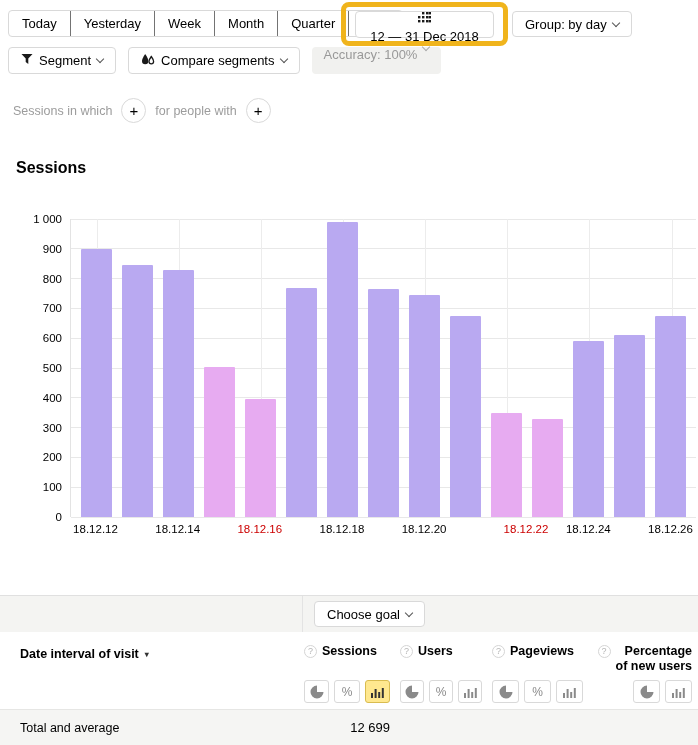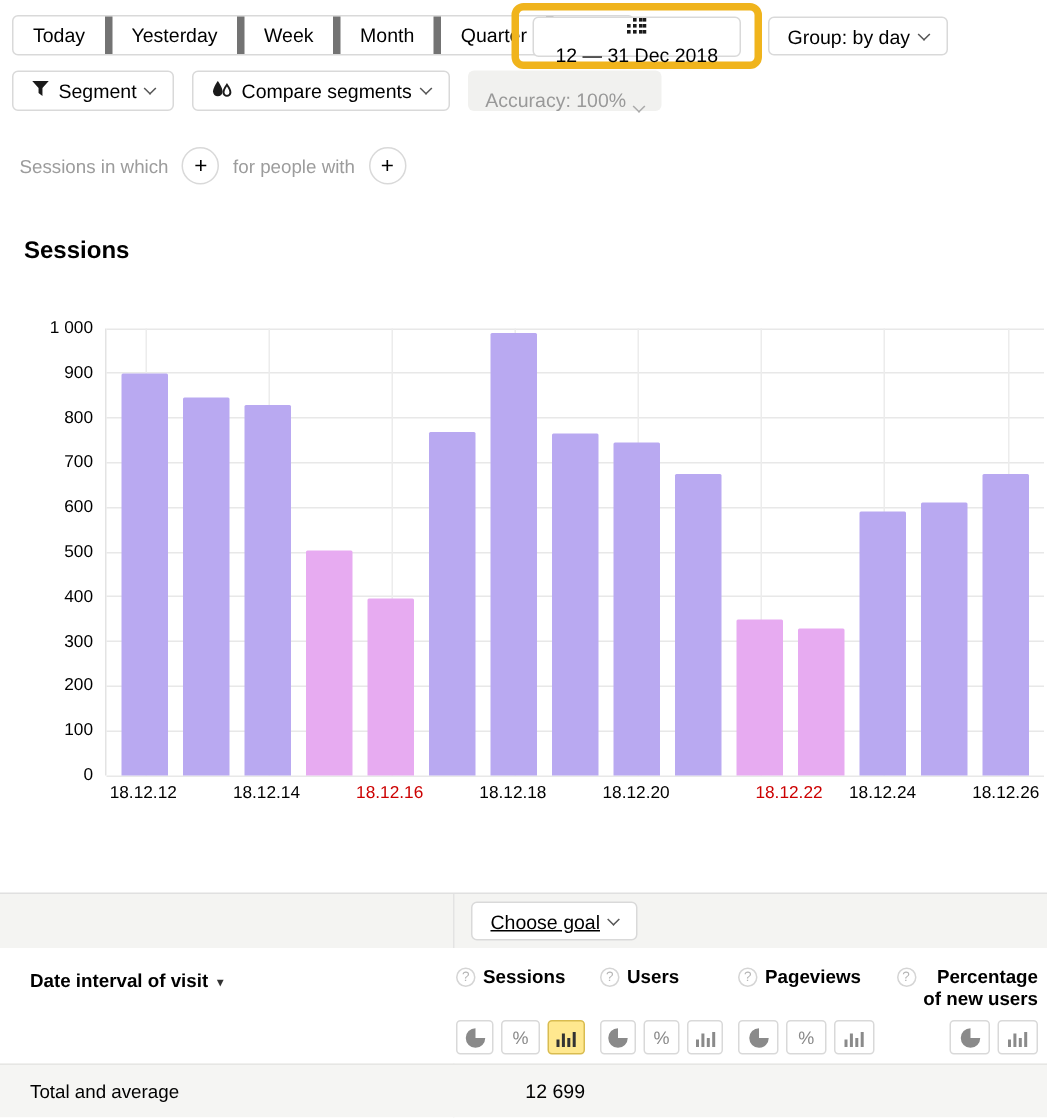--- a/index.html
+++ b/index.html
@@ -8,33 +8,33 @@
   .app { position:relative; width:698px; height:745px; background:#fff; overflow:hidden; }
 
   
   .btn { display:inline-flex; align-items:center; gap:6px; background:#fff;
          border:1px solid #d9d9d9; border-radius:4px; height:26px; padding:0 12px;
          font-size:13px; font-family:inherit; cursor:pointer; white-space:nowrap; }
   .chev { width:6px; height:6px; border-right:1.5px solid #555; border-bottom:1.5px solid #555;
           transform:rotate(45deg); display:inline-block; margin-top:-3px; }
   .seg-group { position:absolute; left:8px; top:10px; display:flex;
                border:1px solid #d9d9d9; border-radius:4px; height:27px; background:#fff; }
-  .seg-btn { border:none; background:transparent; border-right:5px solid #737373;
+  .seg-btn { border:none; background:transparent; border-right:1px solid #737373;
              padding:0 13px; font-size:13px; font-family:inherit; cursor:pointer; }
   .seg-btn:last-child { border-right:none; }
 
   .date-highlight { position:absolute; left:341px; top:2px; width:167px; height:44px;
                     border:5px solid #f0b41c; border-radius:8px;
                     display:flex; align-items:center; justify-content:center; }
   .date-btn { height:27px; padding:0 14px;flex-direction:column; }
   .cal-icon { display:inline-block; line-height:0; }
   .group-btn { position:absolute; left:512px; top:11px; }
 
   .row2 { position:absolute; left:8px; top:47px; display:flex; gap:12px; align-items:center; }
-  .chip { display:inline-flex; align-items:flex-end; gap:6px; height:27px; padding:0 12px;
+  .chip { display:inline-flex; align-items:flex-start; gap:6px; height:27px; padding:0 12px;
           background:#f1f1ef; border:none; border-radius:4px; font-size:13px; color:#999;
           font-family:inherit; cursor:pointer; }
   .chip .chev { border-color:#aaa; }
   .row2 .btn { height:27px; }
 
   .filter-row { position:absolute; left:13px; top:98px; display:flex; align-items:center;
                 gap:9px; font-size:12.5px; color:#9c9c9c; }
   .plus-btn { width:25px; height:25px; border-radius:50%; border:1px solid #d9d9d9;
               background:#fff; font-size:15px; line-height:1; color:#000; cursor:pointer;
               display:inline-flex; align-items:center; justify-content:center; font-family:inherit; }
@@ -54,21 +54,21 @@
   .bar { position:relative; width:31px; background:#b9a9f1; border-radius:1px 1px 0 0; }
   .bar.weekend { background:#e7abf1; }
   .xlabels { position:absolute; left:70px; top:318px; width:626px; height:20px; }
   .xlabel { position:absolute; transform:translateX(-50%); font-size:11.5px; color:#000; white-space:nowrap; }
   .xlabel.red { color:#cc0000; }
 
   
   .table { position:absolute; left:0; top:595px; width:698px; height:150px;
            border-top:1px solid #e0e0e0; font-size:13px; }
   .goal-strip { position:absolute; left:0; top:0; width:698px; height:36px; background:#f4f4f2; }
-  .choose-goal { position:absolute; left:314px; top:5px; height:26px;text-decoration:underline; }
+  .choose-goal { position:absolute; left:314px; top:5px; height:26px; }
   .v-divider { position:absolute; left:302px; top:0; width:1px; height:150px; background:#e3e3e3; }
   .table-header { position:absolute; left:0; top:36px; width:698px; height:77px; background:#fff; }
   .dim-head { position:absolute; left:20px; top:15px; font-weight:bold; font-size:12.5px; cursor:pointer; }
   .dim-head .tri { font-size:8px; margin-left:6px; color:#333; vertical-align:1px; }
   .metric-cols { position:absolute; left:302px; top:0; right:0; display:flex; }
   .mc { flex:none; }
   .mc.c0 { margin-left:2px;  width:86px; }
   .mc.c1 { margin-left:10px; width:82px; }
   .mc.c2 { margin-left:10px; width:93px; }
   .mc.c3 { margin-left:10px; width:97px; }

